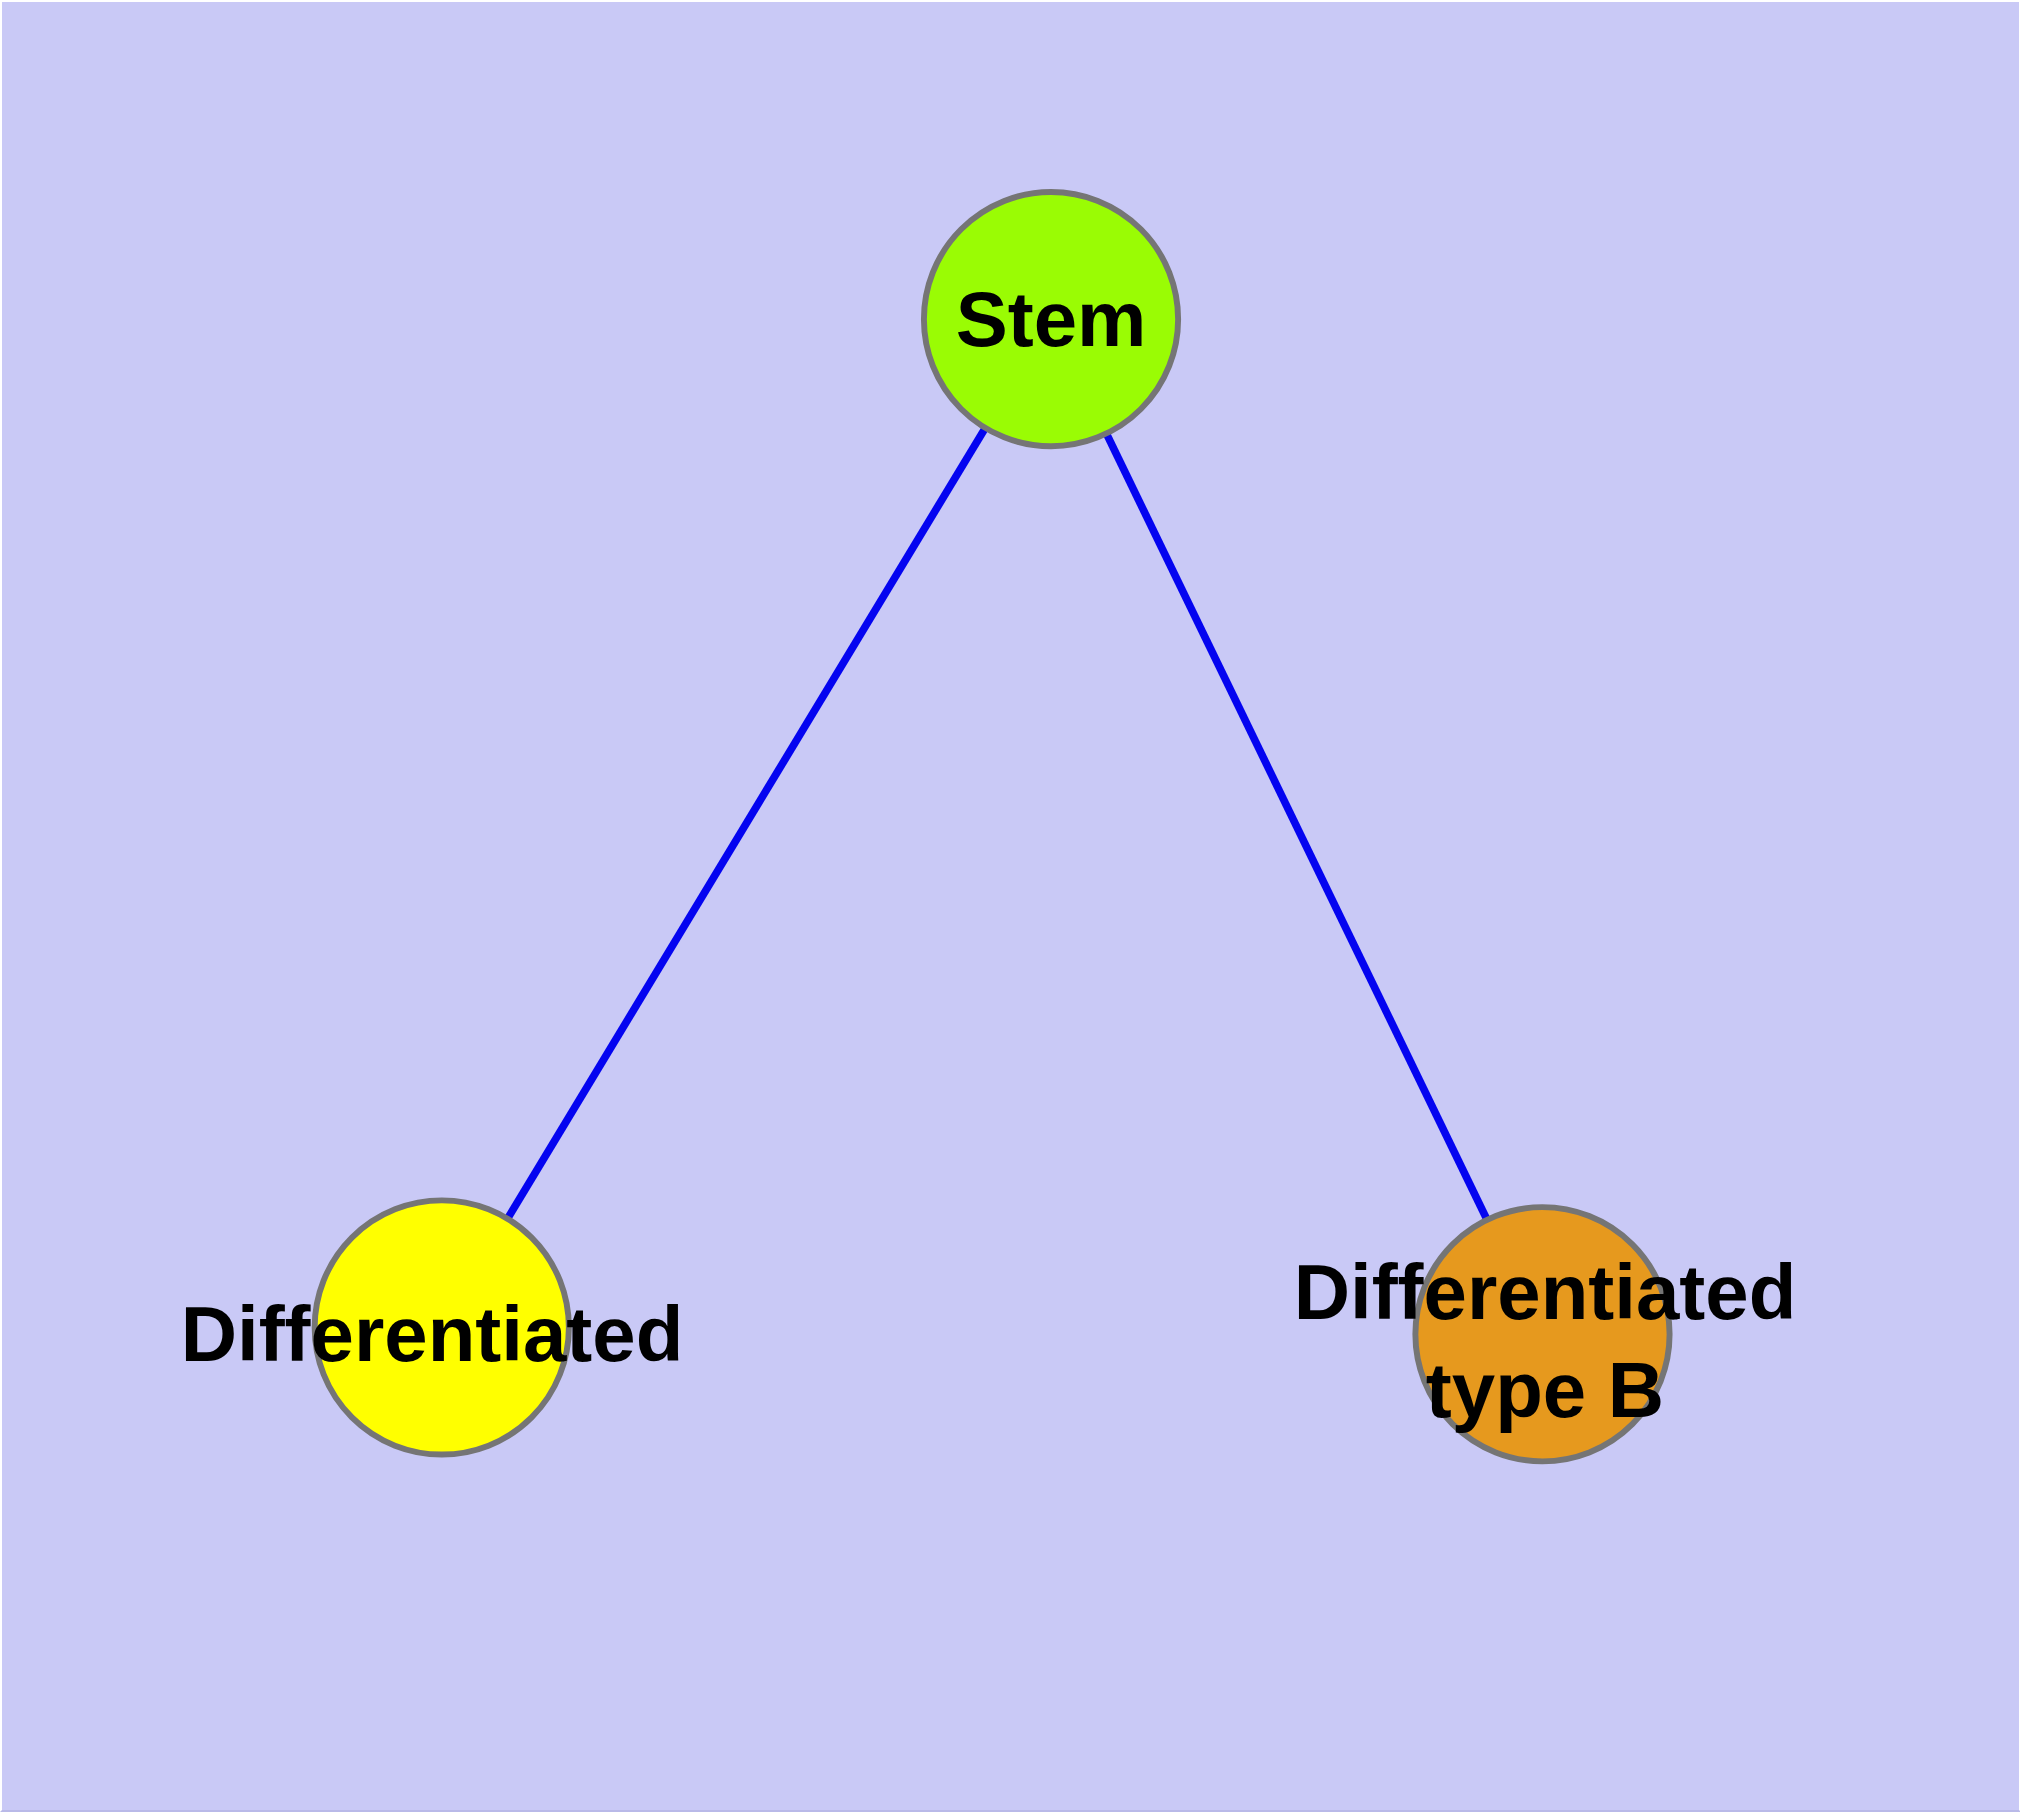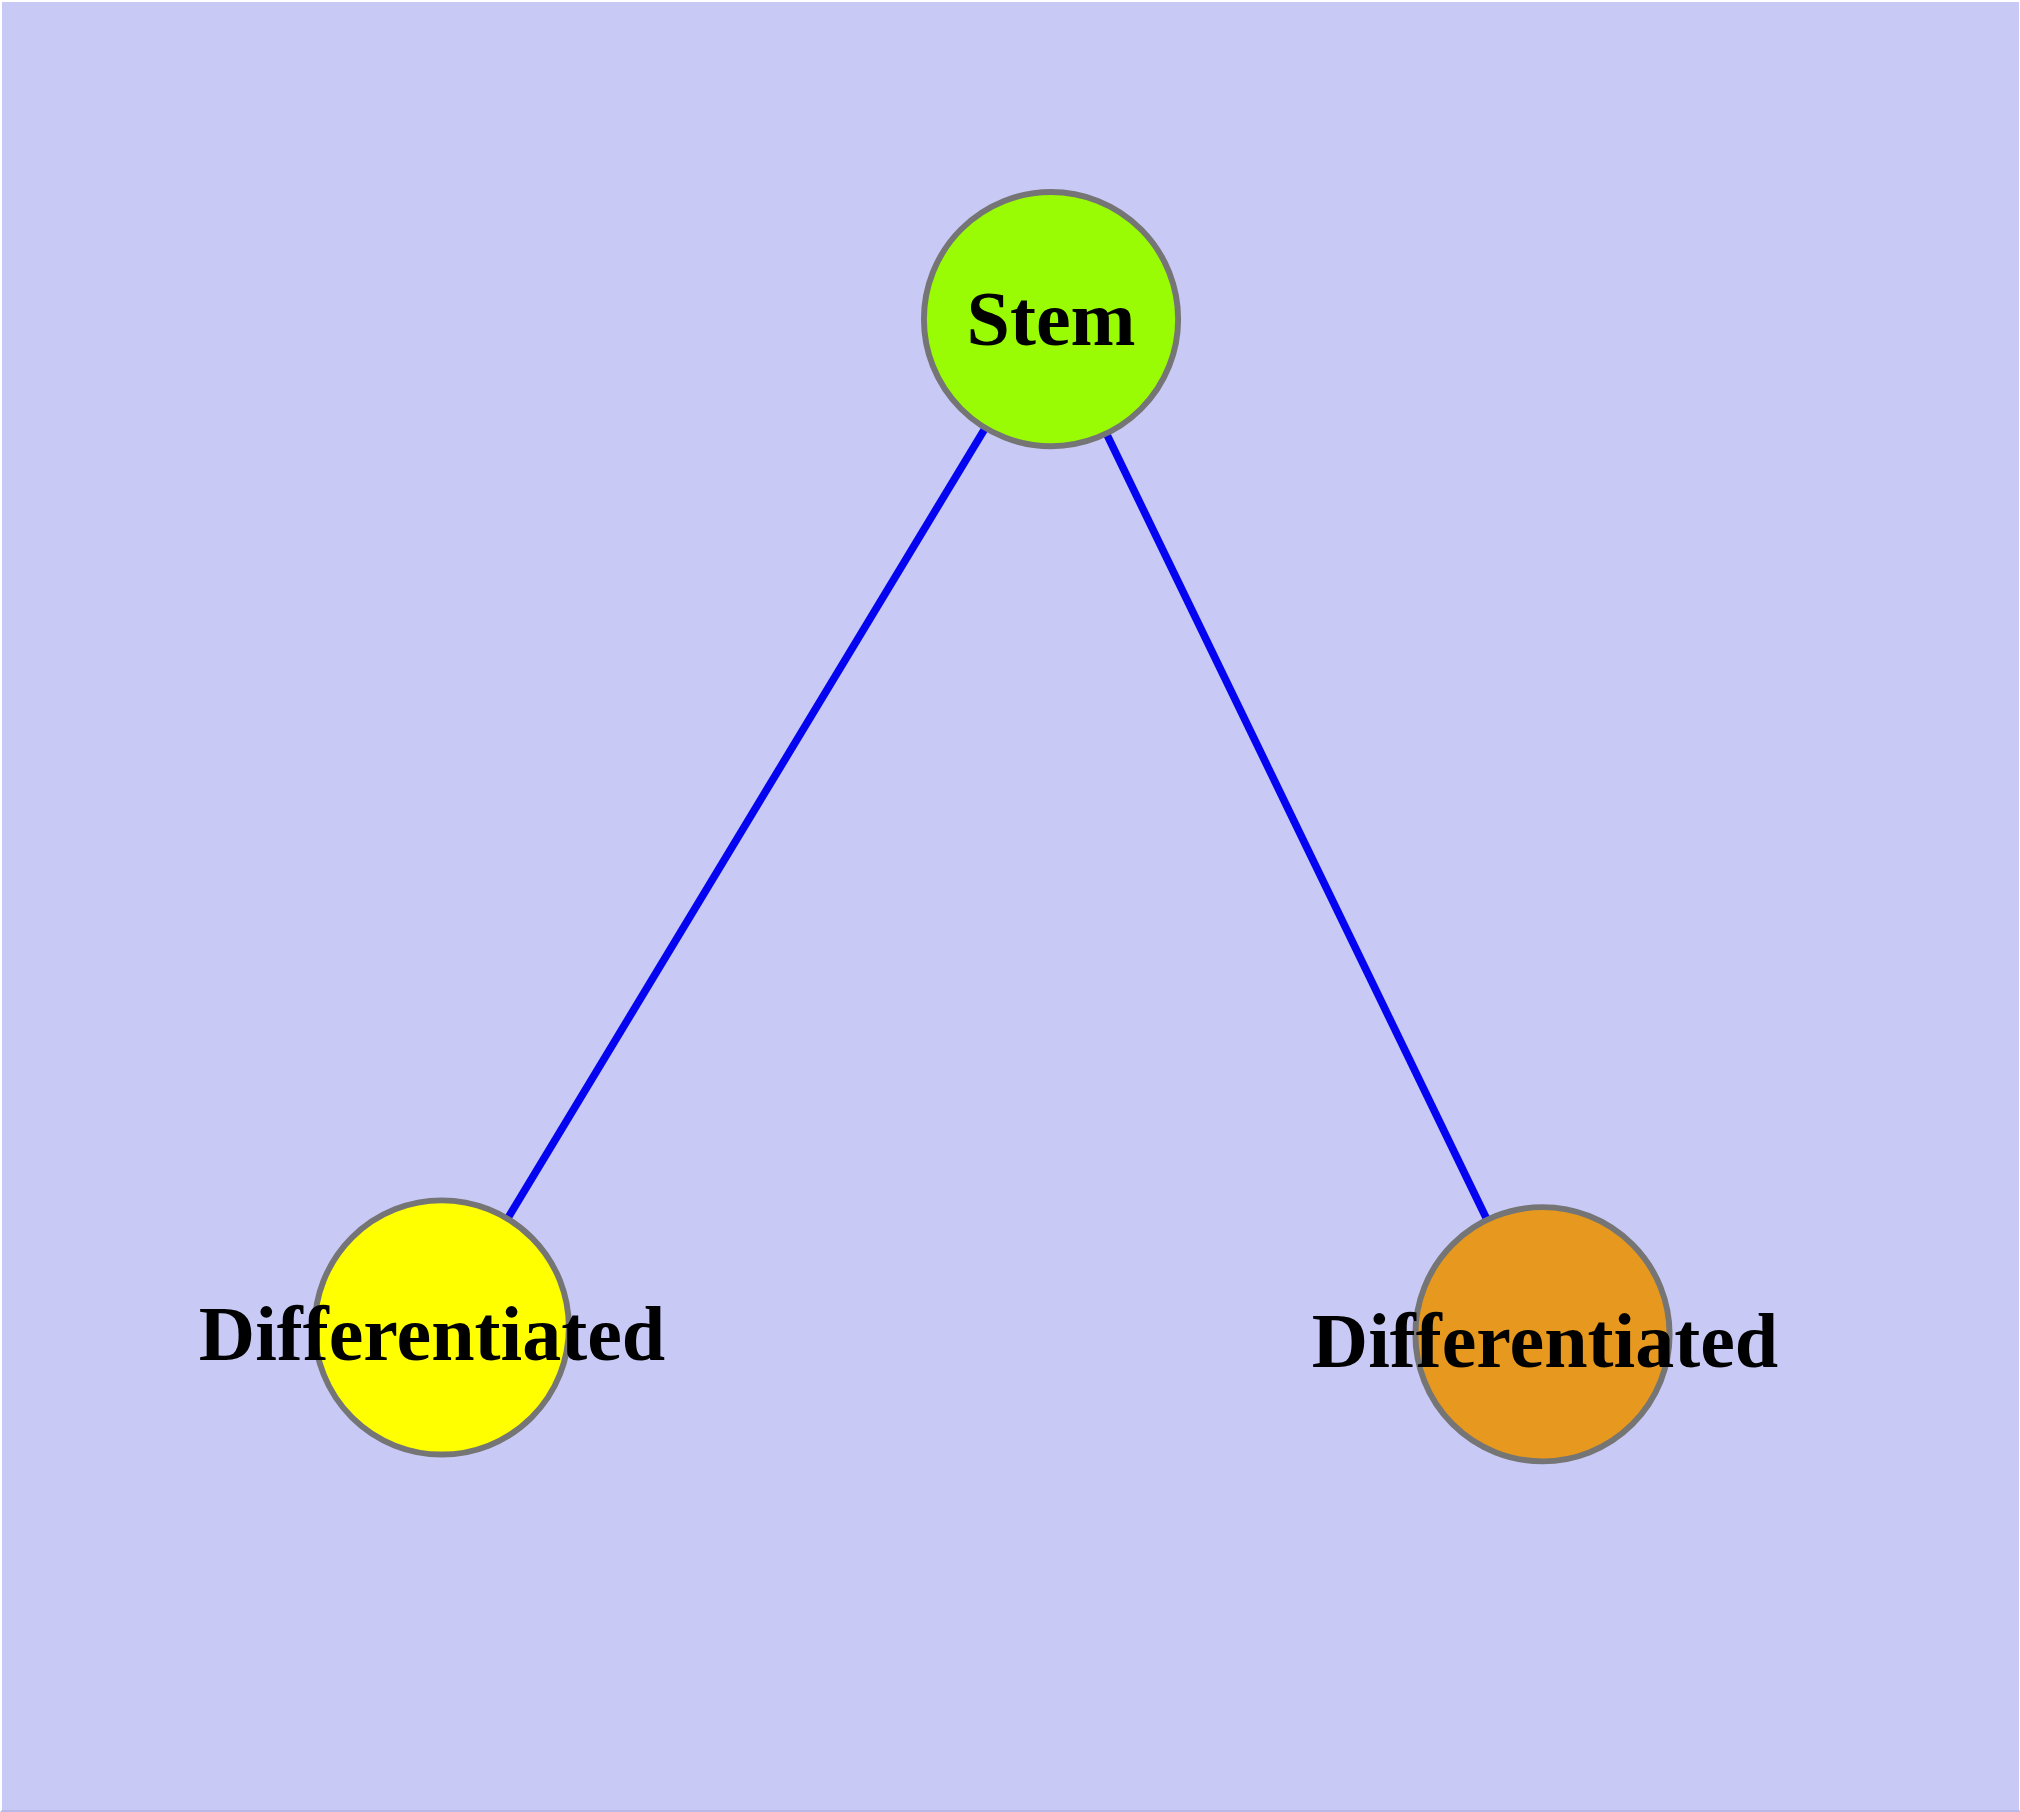--- a/index.html
+++ b/index.html
@@ -11,21 +11,21 @@
     position: relative;
     width: 2021px;
     height: 1812px;
     box-sizing: border-box;
     background: var(--background-color, #c9c9f6);
     border-top: 2.5px solid var(--frame-highlight-color, #ffffff);
     border-left: 2.5px solid var(--frame-highlight-color, #ffffff);
     border-right: 2.5px solid var(--frame-highlight-color, #ffffff);
     border-bottom: 2.5px solid var(--frame-shadow-color, #b9b9e8);
     overflow: hidden;
-    font-family: Liberation Serif, serif;
+    font-family: Liberation Sans, sans-serif;
   }
   .graph-svg {
     position: absolute;
     left: 0;
     top: 0;
     width: 2015px;
     height: 1807px;
     display: block;
   }
   .edge {
@@ -70,16 +70,17 @@
   <div class="node-label" style="left:1049px; top:317px;">
     <span class="line">Stem</span>
   </div>
 
   <div class="node-label" style="left:430px; top:1332px;">
     <span class="line">Differentiated</span>
   </div>
 
   <div class="node-label" style="left:1543px; top:1339px;">
     <span class="line">Differentiated</span>
+    <span class="line">type B</span>
   </div>
 
 </div>
 
 
 </body></html>

